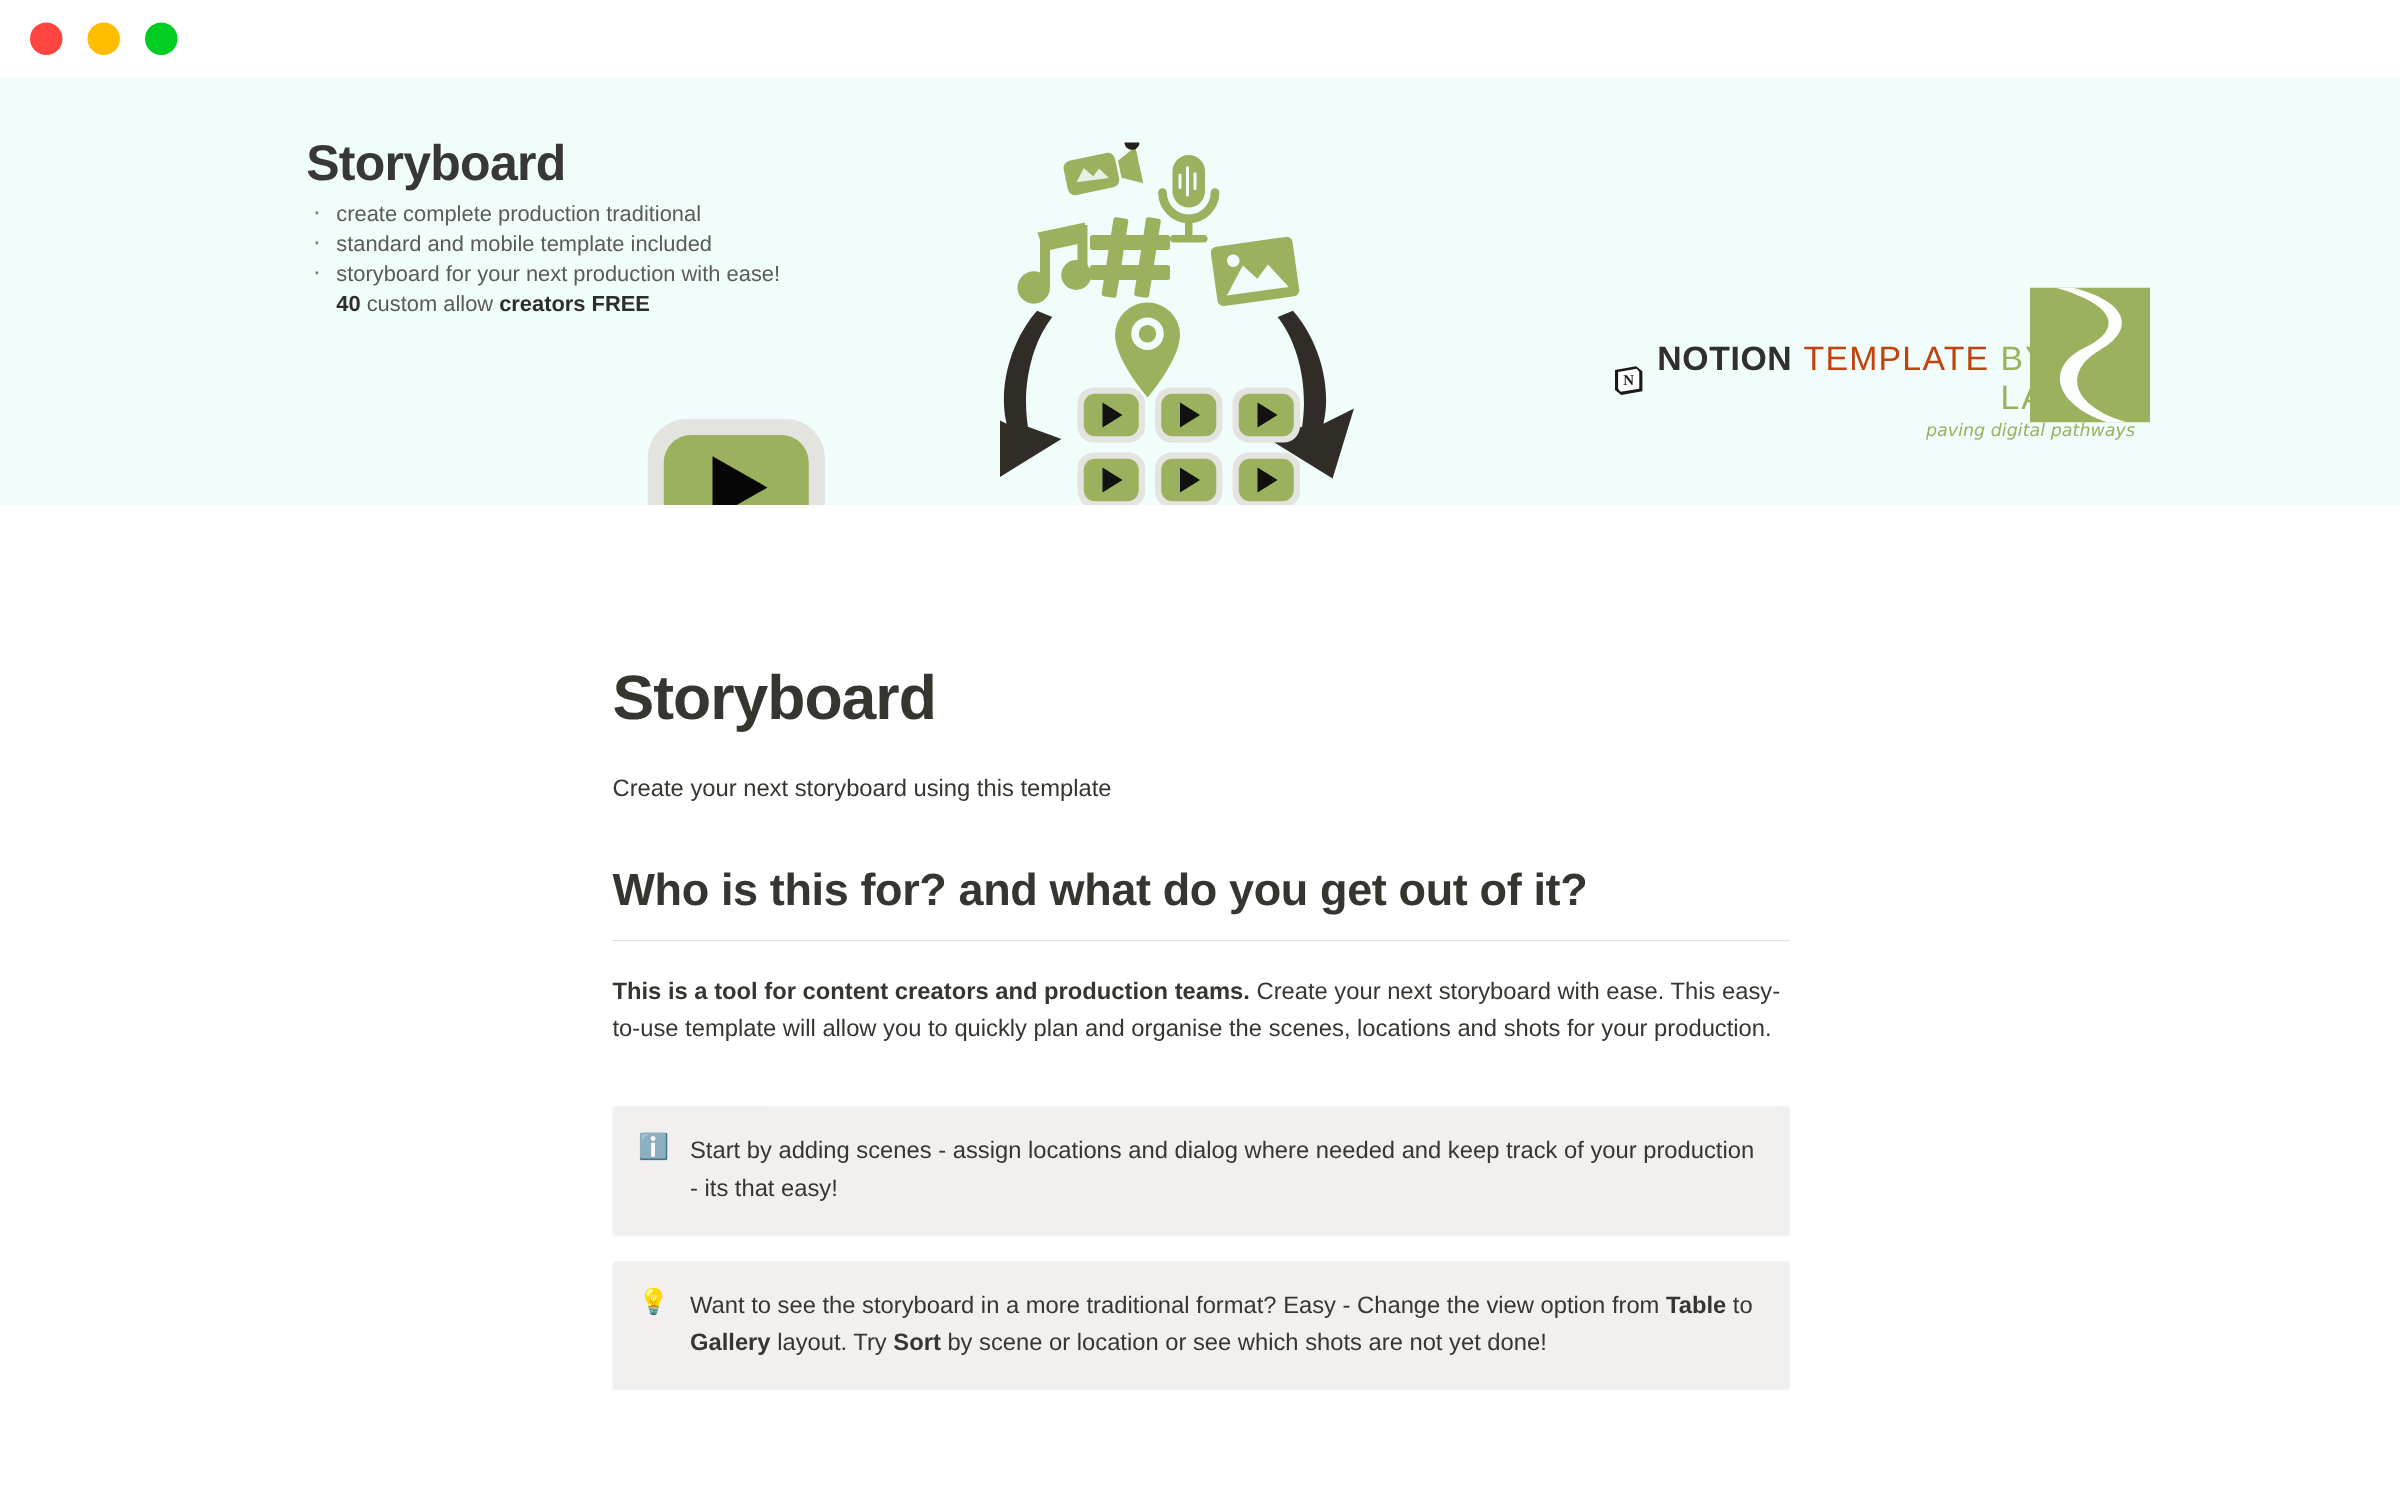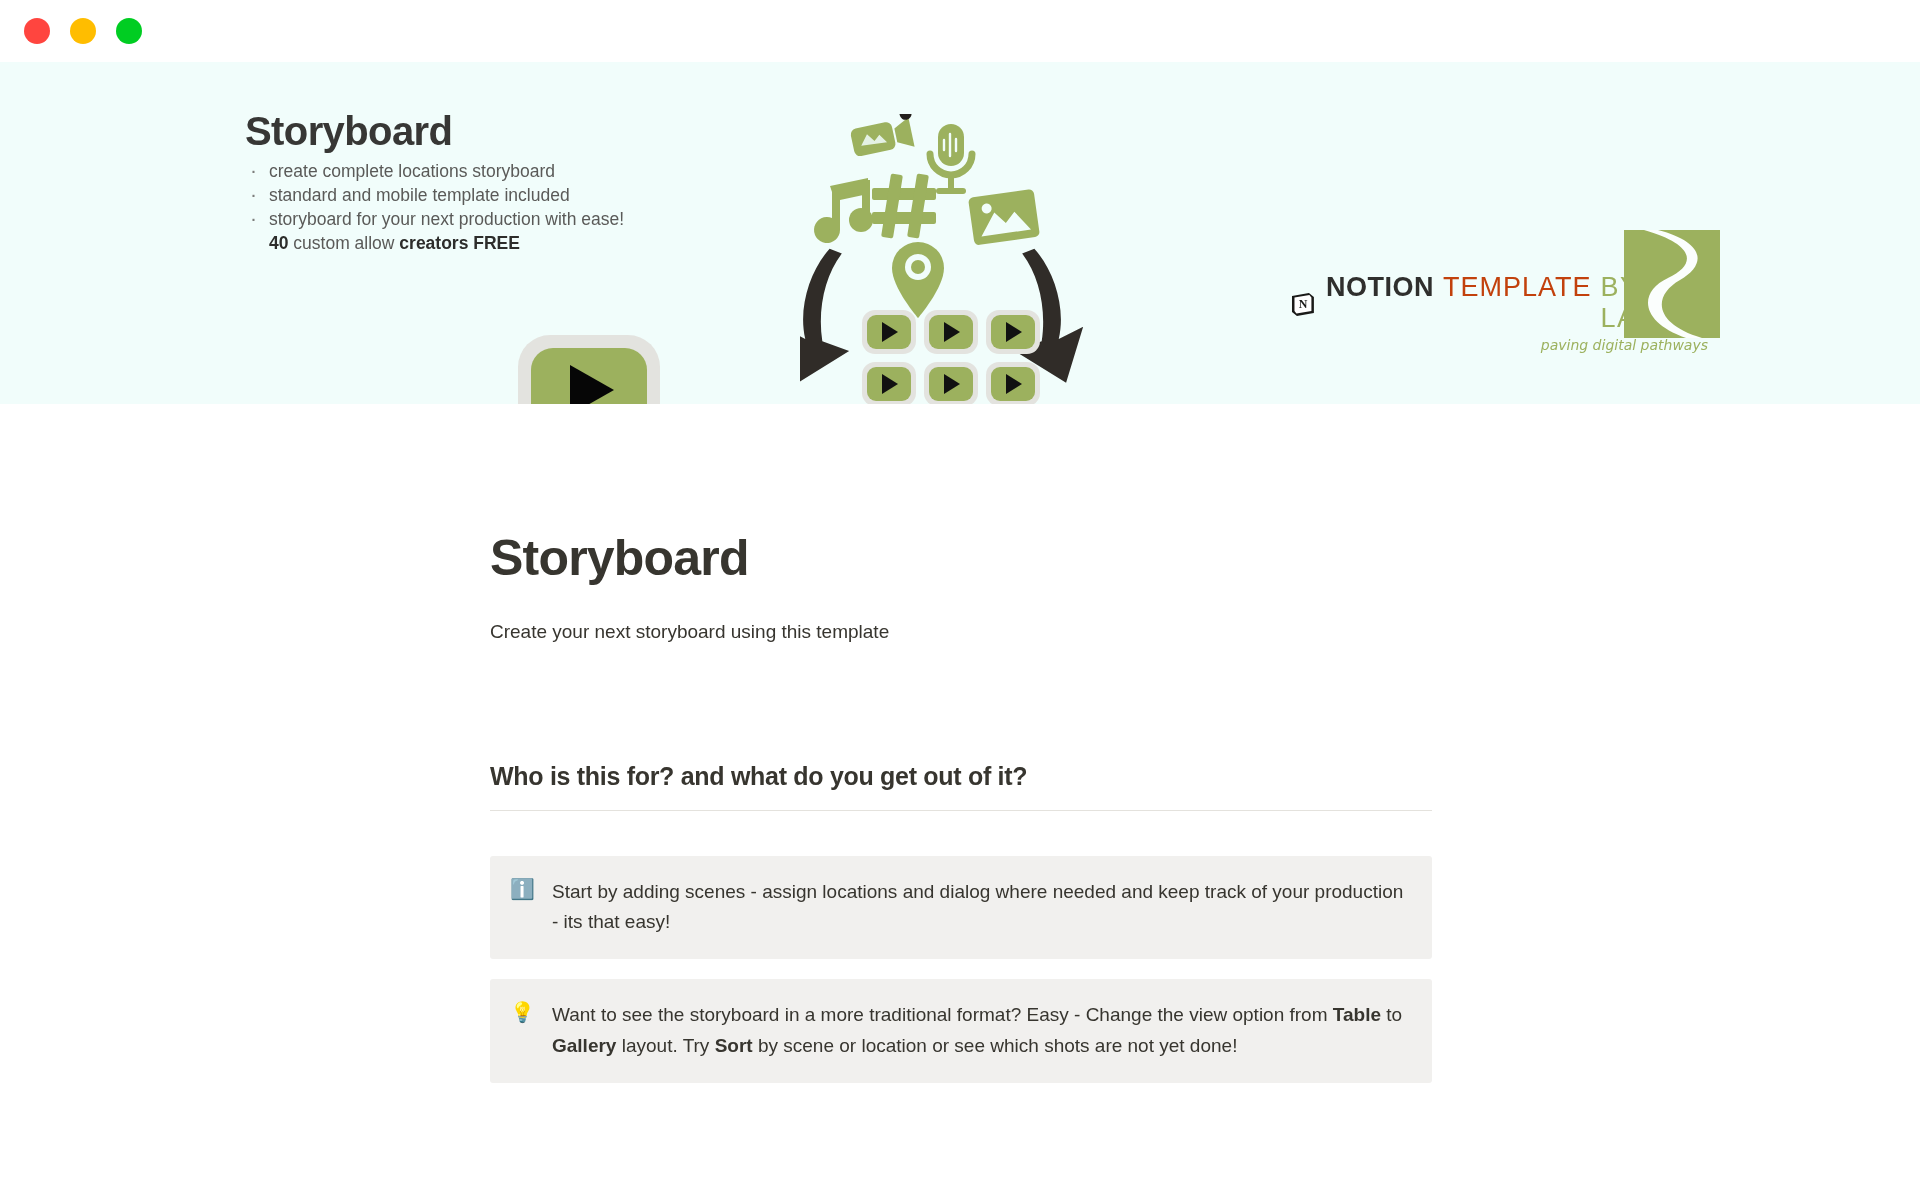--- a/index.html
+++ b/index.html
@@ -113,23 +113,23 @@
     font-size:50px; font-weight:bold;
     color:#37352f; letter-spacing:-0.8px;
     margin-top:125px;
   }
   .page-sub {
     font-size:19px; color:#37352f;
     margin-top:31px; line-height:1.5;
   }
 
   .section-h {
-    font-size:25px; font-weight:bold;
+    font-size:36px; font-weight:bold;
     color:#37352f; letter-spacing:-0.3px;
-    margin-top:115px;
+    margin-top:44px;
   }
   .divider {
     height:1px; background:#e4e2dd;
     margin-top:19px;
   }
 
   .body-p {
     font-size:19px; line-height:1.62;
     color:#37352f; margin-top:26px;
   }
@@ -160,21 +160,21 @@
   <span class="dot red"></span>
   <span class="dot yellow"></span>
   <span class="dot green"></span>
 </div>
 
 <div class="cover">
 
   <div class="promo">
     <div class="promo-title">Storyboard</div>
     <ul class="promo-list">
-      <li>create complete locations storyboard</li>
+      <li>create complete production traditional</li>
       <li>standard and mobile template included</li>
       <li>storyboard for your next production with ease!</li>
     </ul>
     <div class="promo-foot">
       <b>40</b><span> custom allow </span><b>creators FREE</b>
     </div>
   </div>
 
   <div class="burst">
     <svg width="310" height="290" viewBox="0 0 310 290" xmlns="http://www.w3.org/2000/svg">
@@ -318,20 +318,23 @@
 
 <div class="page">
   <div class="col">
 
     <h1 class="page-title">Storyboard</h1>
     <div class="page-sub">Create your next storyboard using this template</div>
 
     <h2 class="section-h">Who is this for? and what do you get out of it?</h2>
     <div class="divider"></div>
 
+    <p class="body-p">
+      <b>This is a tool for content creators and production teams.</b><span> Create your next storyboard with ease. This easy-to-use template will allow you to quickly plan and organise the scenes, locations and shots for your production.</span>
+    </p>
 
     <div class="callout">
       <span class="callout-icon">ℹ️</span>
       <span class="callout-text">Start by adding scenes - assign locations and dialog where needed and keep track of your production - its that easy!</span>
     </div>
 
     <div class="callout second">
       <span class="callout-icon">💡</span>
       <span class="callout-text" id="tip-text"><span>Want to see the storyboard in a more traditional format? Easy - Change the view option from </span><b>Table</b><span> to </span><b>Gallery</b><span> layout. Try </span><b>Sort</b><span> by scene or location or see which shots are not yet done!</span></span>
     </div>

